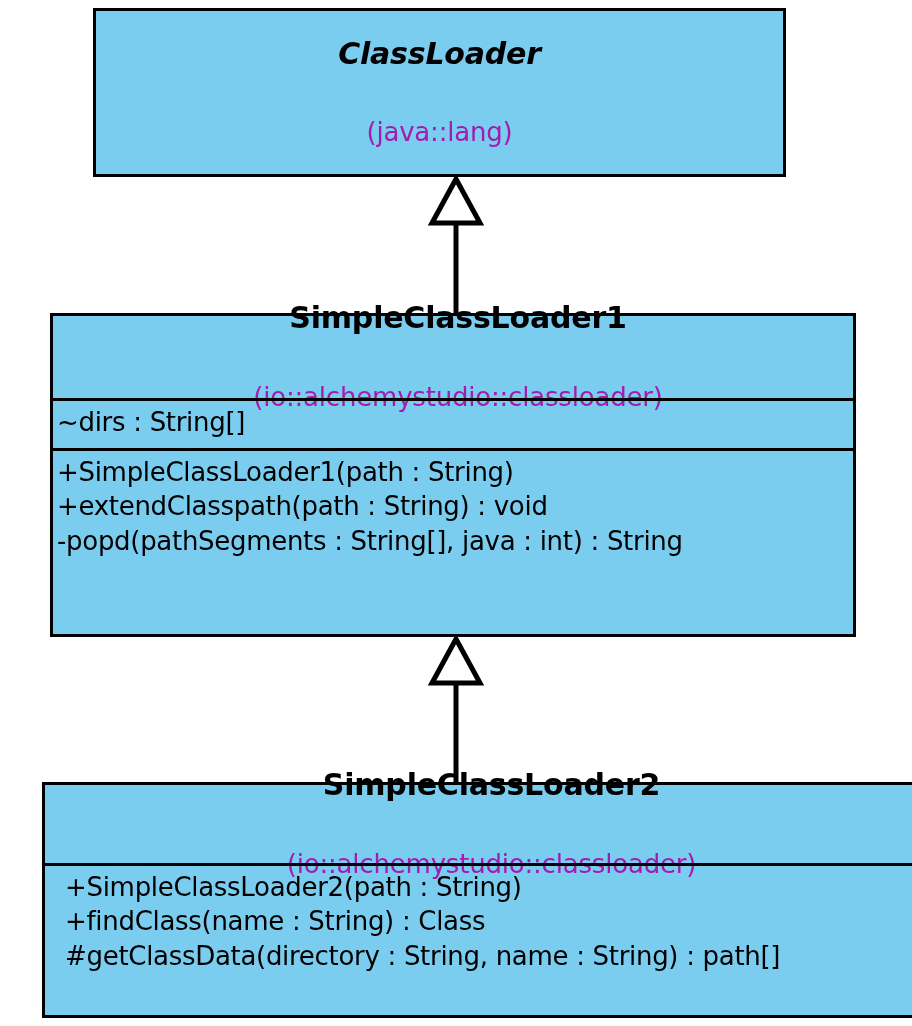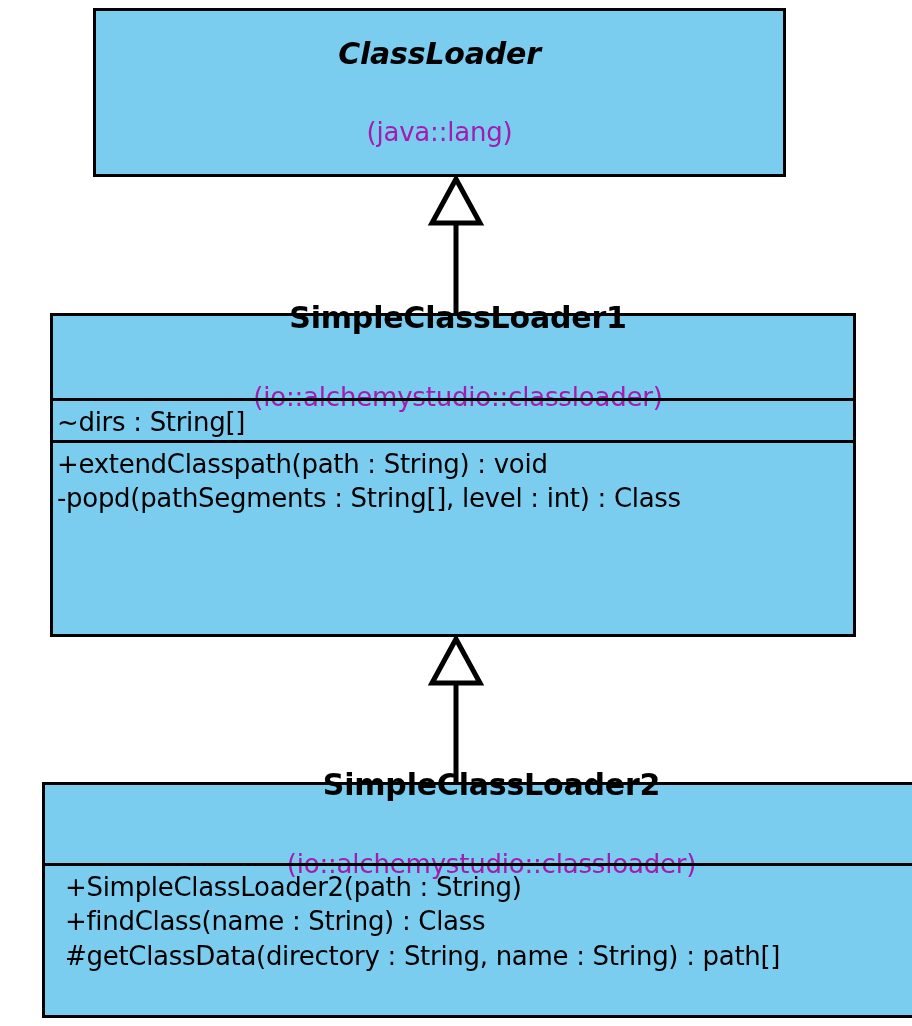--- a/index.html
+++ b/index.html
@@ -107,26 +107,27 @@
       <line x1="32" y1="136" x2="32" y2="46" stroke="#000000" stroke-width="5"></line>
       <polygon points="32,2 8,46 56,46" fill="#ffffff" stroke="#000000" stroke-width="5" stroke-linejoin="miter"></polygon>
     </svg>
   </div>
 
   <div class="uml-class" id="box-simpleclassloader1" style="left:50px; top:313px; width:806px; height:324px;">
     <div class="compartment cls-header" style="height:82px;margin-left:10px;">
       <div class="cls-name">SimpleClassLoader1</div>
       <div class="cls-package">(io::alchemystudio::classloader)</div>
     </div>
-    <div class="compartment members" style="height:42px;">
+    <div class="compartment members" style="height:50px;">
       <div class="member">~dirs : String[]</div>
     </div>
     <div class="compartment members" style="flex:1 1 auto;">
+      <div class="member">+SimpleClassLoader1(path : String)</div>
       <div class="member">+extendClasspath(path : String) : void</div>
-      <div class="member">-popd(pathSegments : String[], level : int) : Class</div>
+      <div class="member">-popd(pathSegments : String[], java : int) : String</div>
     </div>
   </div>
 
   <div class="generalization" style="left:424px; top:637px; width:64px; height:145px;">
     <svg width="64" height="145" viewBox="0 0 64 145">
       <line x1="32" y1="145" x2="32" y2="46" stroke="#000000" stroke-width="5"></line>
       <polygon points="32,2 8,46 56,46" fill="#ffffff" stroke="#000000" stroke-width="5" stroke-linejoin="miter"></polygon>
     </svg>
   </div>
 

